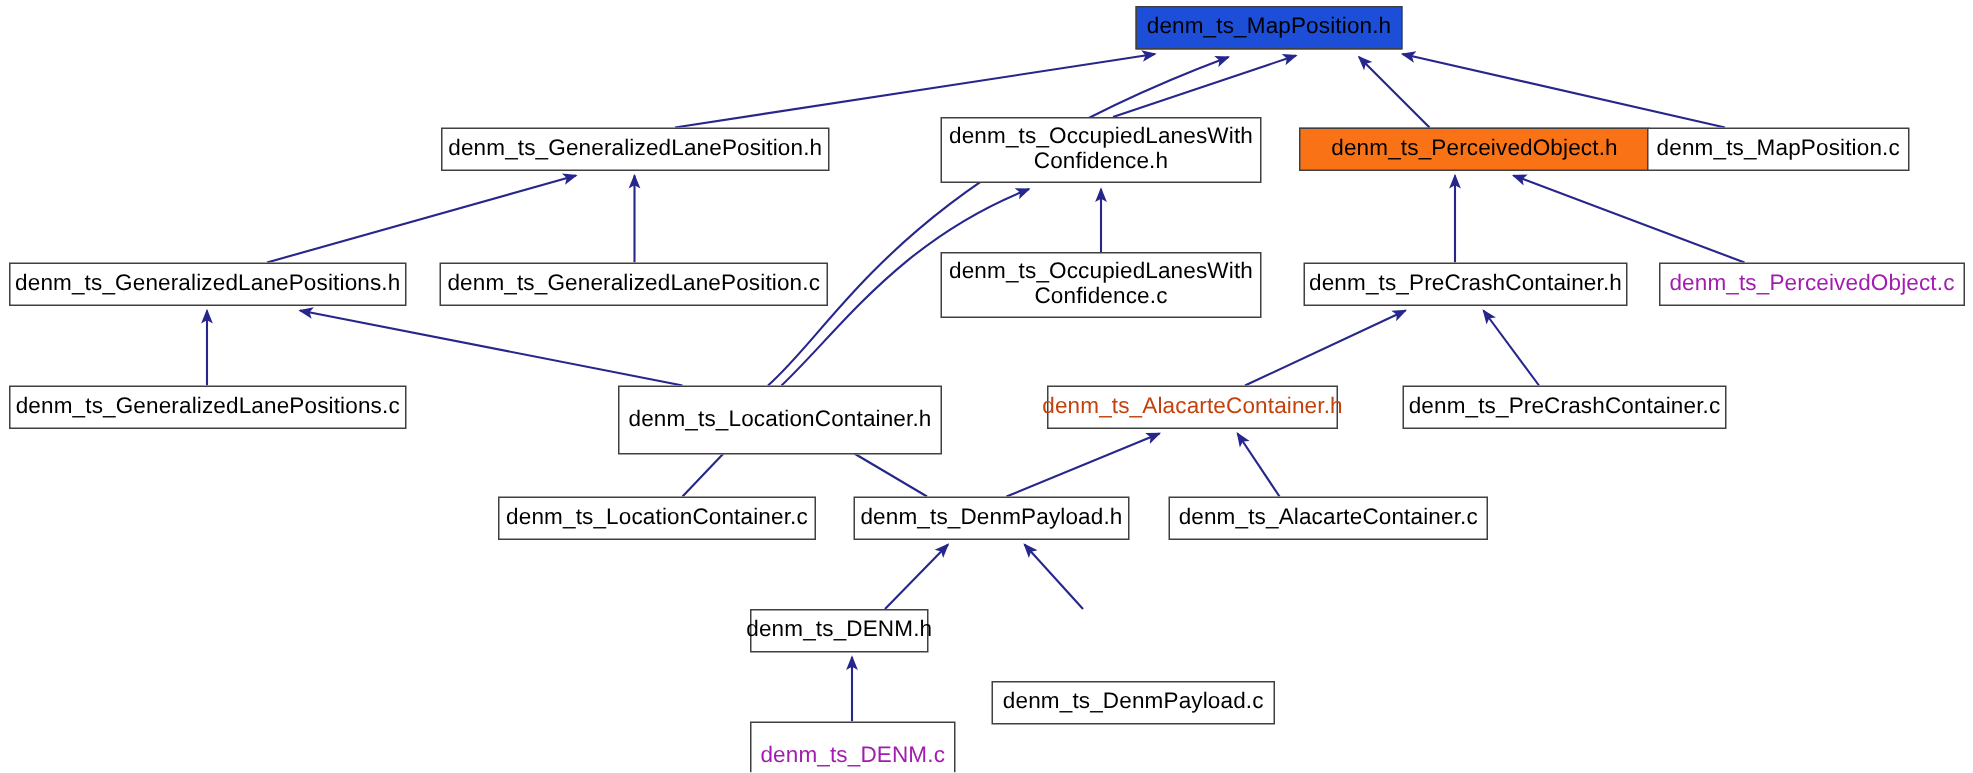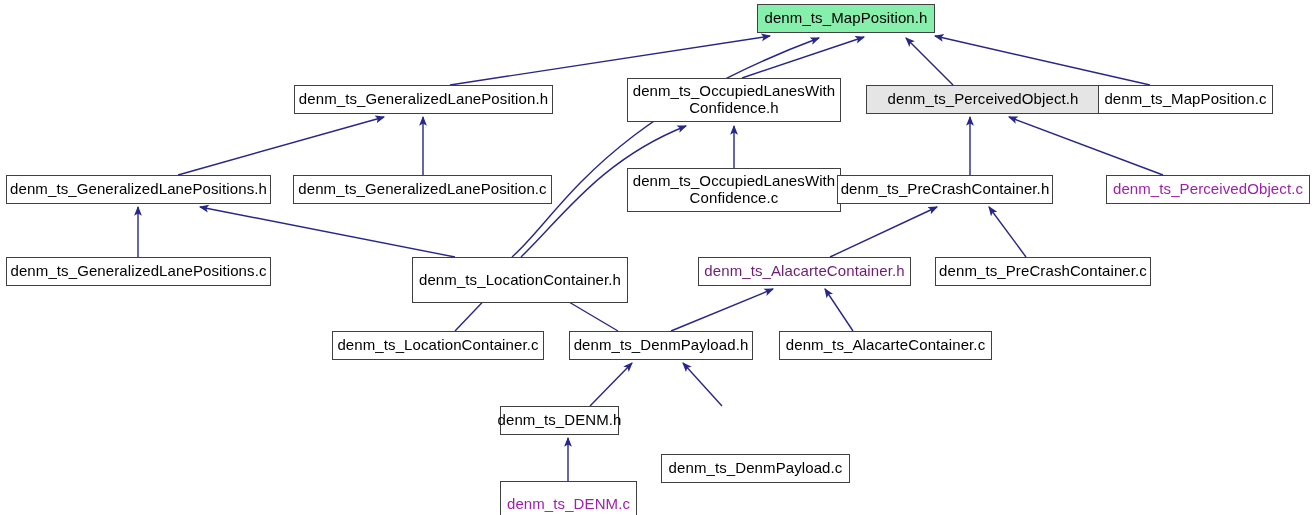--- a/index.html
+++ b/index.html
@@ -71,35 +71,35 @@
         <path d="M 455 331 L 495 289" fill="none" stroke="#26268c" stroke-width="1.4" marker-end="url(#arrowhead)"></path>
         <path d="M 618 331 L 547 289" fill="none" stroke="#26268c" stroke-width="1.4" marker-end="url(#arrowhead)"></path>
         <path d="M 671 331 L 773 289" fill="none" stroke="#26268c" stroke-width="1.4" marker-end="url(#arrowhead)"></path>
         <path d="M 853 331 L 825 289" fill="none" stroke="#26268c" stroke-width="1.4" marker-end="url(#arrowhead)"></path>
         <path d="M 590 406 L 632 363" fill="none" stroke="#26268c" stroke-width="1.4" marker-end="url(#arrowhead)"></path>
         <path d="M 722 406 L 683 363" fill="none" stroke="#26268c" stroke-width="1.4" marker-end="url(#arrowhead)"></path>
         <path d="M 568 481 L 568 438" fill="none" stroke="#26268c" stroke-width="1.4" marker-end="url(#arrowhead)"></path>
       </g>
   </svg>
   <div id="nodes-layer">
-      <div class="node highlight" style="left: 757px; top: 4px; width: 178px; height: 29px; border-color: rgb(64, 64, 64); background: #86efac; color: rgb(0, 0, 0);">denm_ts_MapPosition.h</div>
+      <div class="node highlight" style="left: 757px; top: 4px; width: 178px; height: 29px; border-color: rgb(64, 64, 64); background: #1d4ed8; color: rgb(0, 0, 0);">denm_ts_MapPosition.h</div>
       <div class="node" style="left: 294px; top: 85px; width: 259px; height: 29px; border-color: rgb(64, 64, 64); background: rgb(255, 255, 255); color: rgb(0, 0, 0);">denm_ts_GeneralizedLanePosition.h</div>
       <div class="node" style="left: 627px; top: 78px; width: 214px; height: 44px; border-color: rgb(64, 64, 64); background: rgb(255, 255, 255); color: rgb(0, 0, 0);">denm_ts_OccupiedLanesWith
 Confidence.h</div>
-      <div class="node" style="left: 866px; top: 85px; width: 234px; height: 29px; border-color: rgb(64, 64, 64); background: #e5e5e5; color: rgb(0, 0, 0);">denm_ts_PerceivedObject.h</div>
+      <div class="node" style="left: 866px; top: 85px; width: 234px; height: 29px; border-color: rgb(64, 64, 64); background: #f97316; color: rgb(0, 0, 0);">denm_ts_PerceivedObject.h</div>
       <div class="node" style="left: 1098px; top: 85px; width: 175px; height: 29px; border-color: rgb(64, 64, 64); background: rgb(255, 255, 255); color: rgb(0, 0, 0);">denm_ts_MapPosition.c</div>
       <div class="node" style="left: 6px; top: 175px; width: 265px; height: 29px; border-color: rgb(64, 64, 64); background: rgb(255, 255, 255); color: rgb(0, 0, 0);">denm_ts_GeneralizedLanePositions.h</div>
       <div class="node" style="left: 293px; top: 175px; width: 259px; height: 29px; border-color: rgb(64, 64, 64); background: rgb(255, 255, 255); color: rgb(0, 0, 0);">denm_ts_GeneralizedLanePosition.c</div>
       <div class="node" style="left: 627px; top: 168px; width: 214px; height: 44px; border-color: rgb(64, 64, 64); background: rgb(255, 255, 255); color: rgb(0, 0, 0);">denm_ts_OccupiedLanesWith
 Confidence.c</div>
-      <div class="node" style="left: 837px; top: 175px; width: 216px; height: 29px; border-color: rgb(64, 64, 64); background: rgb(255, 255, 255); color: rgb(0, 0, 0);">denm_ts_PreCrashContainer.h</div>
+      <div class="node" style="left: 869px; top: 175px; width: 216px; height: 29px; border-color: rgb(64, 64, 64); background: rgb(255, 255, 255); color: rgb(0, 0, 0);">denm_ts_PreCrashContainer.h</div>
       <div class="node" style="left: 1106px; top: 175px; width: 204px; height: 29px; border-color: rgb(64, 64, 64); background: rgb(255, 255, 255); color: #a21caf;">denm_ts_PerceivedObject.c</div>
       <div class="node" style="left: 6px; top: 257px; width: 265px; height: 29px; border-color: rgb(64, 64, 64); background: rgb(255, 255, 255); color: rgb(0, 0, 0);">denm_ts_GeneralizedLanePositions.c</div>
       <div class="node" style="left: 412px; top: 257px; width: 216px; height: 46px; border-color: rgb(64, 64, 64); background: rgb(255, 255, 255); color: rgb(0, 0, 0);">denm_ts_LocationContainer.h</div>
-      <div class="node" style="left: 698px; top: 257px; width: 213px; height: 29px; border-color: rgb(64, 64, 64); background: rgb(255, 255, 255); color: #701a75;">denm_ts_AlacarteContainer.h</div>
+      <div class="node" style="left: 698px; top: 257px; width: 194px; height: 29px; border-color: rgb(64, 64, 64); background: rgb(255, 255, 255); color: #c2410c;">denm_ts_AlacarteContainer.h</div>
       <div class="node" style="left: 935px; top: 257px; width: 216px; height: 29px; border-color: rgb(64, 64, 64); background: rgb(255, 255, 255); color: rgb(0, 0, 0);">denm_ts_PreCrashContainer.c</div>
       <div class="node" style="left: 332px; top: 331px; width: 212px; height: 29px; border-color: rgb(64, 64, 64); background: rgb(255, 255, 255); color: rgb(0, 0, 0);">denm_ts_LocationContainer.c</div>
       <div class="node" style="left: 569px; top: 331px; width: 184px; height: 29px; border-color: rgb(64, 64, 64); background: rgb(255, 255, 255); color: rgb(0, 0, 0);">denm_ts_DenmPayload.h</div>
       <div class="node" style="left: 779px; top: 331px; width: 213px; height: 29px; border-color: rgb(64, 64, 64); background: rgb(255, 255, 255); color: rgb(0, 0, 0);">denm_ts_AlacarteContainer.c</div>
       <div class="node" style="left: 500px; top: 406px; width: 119px; height: 29px; border-color: rgb(64, 64, 64); background: rgb(255, 255, 255); color: rgb(0, 0, 0);">denm_ts_DENM.h</div>
       <div class="node" style="left: 661px; top: 406px; width: 189px; height: 29px; border-color: rgb(64, 64, 64); background: rgb(255, 255, 255); color: rgb(0, 0, 0); margin-top: 48px;">denm_ts_DenmPayload.c</div>
       <div class="node" style="left: 500px; top: 481px; width: 137px; height: 47px; border-color: rgb(64, 64, 64); background: rgb(255, 255, 255); color: #a21caf;">denm_ts_DENM.c</div>
     </div>
 </div>
 

